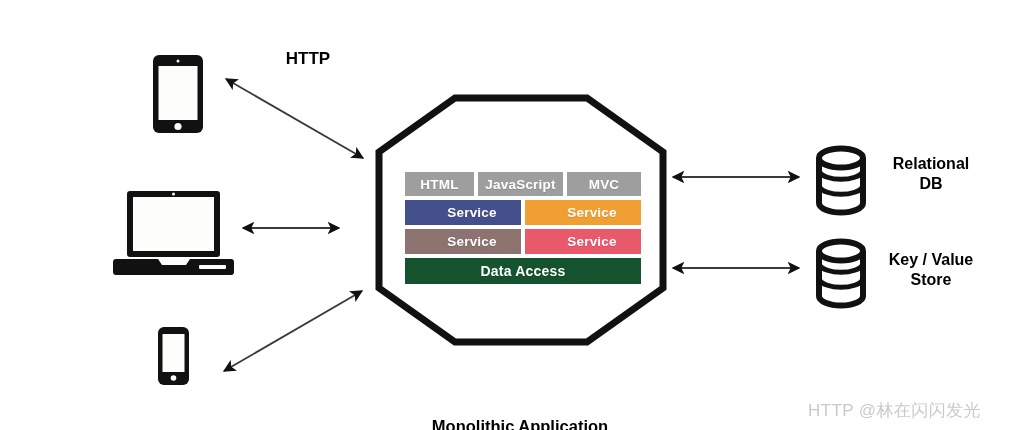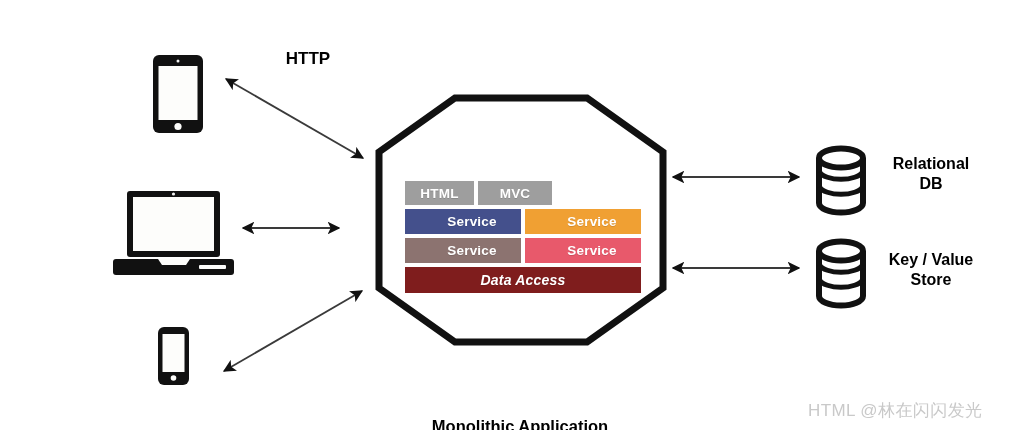--- a/index.html
+++ b/index.html
@@ -67,21 +67,21 @@
     top: 399px;
     font-size: 17px;
     color: #c9c9c9;
     white-space: pre;
     letter-spacing: 0.4px;
   }
   
   #stack {
     position: absolute;
     left: 405px;
-    top: 181px;
+    top: 172px;
     width: 236px;
   }
   .stack-row {
     display: flex;
     gap: 4px;
     margin-bottom: 4px;
   }
   .blk {
     height: 25px;
     display: flex;
@@ -164,41 +164,42 @@
       <line x1="673" y1="177" x2="799" y2="177"></line>
       <line x1="673" y1="268" x2="799" y2="268"></line>
     </g>
   </svg>
 
   <div class="label" id="http-label">HTTP</div>
 
   <div id="stack">
     <div class="stack-row">
       <div class="blk top" style="background:#9e9e9e;width:69px;">HTML</div>
+      <div class="blk top" style="background:#9e9e9e;width:85px;">JavaScript</div>
       <div class="blk top" style="background:#9e9e9e;width:74px;text-align:center;">MVC</div>
     </div>
 
     <div class="stack-row">
       <div class="blk wide" style="background:#44508c;">Service</div>
       <div class="blk wide" style="background:#f0a033;">Service</div>
     </div>
 
     <div class="stack-row">
       <div class="blk wide" style="background:#8c7370;">Service</div>
       <div class="blk wide" style="background:#e8596b;">Service</div>
     </div>
 
     <div class="stack-row">
-      <div class="blk full" style="background:#7f1d1d;font-style:italic;">Data Access</div>
+      <div class="blk full" style="background:#14532d;">Data Access</div>
     </div>
   </div>
 
   <div class="label" id="db2-label">Key / Value
 Store</div>
 
   <div class="label" id="db1-label">Relational
 DB</div>
 
   <div class="label" id="caption-label">Monolithic Application</div>
 
-  <div id="watermark">HTML @林在闪闪发光</div>
+  <div id="watermark">HTTP @林在闪闪发光</div>
 
 </div>
 
 </body></html>

